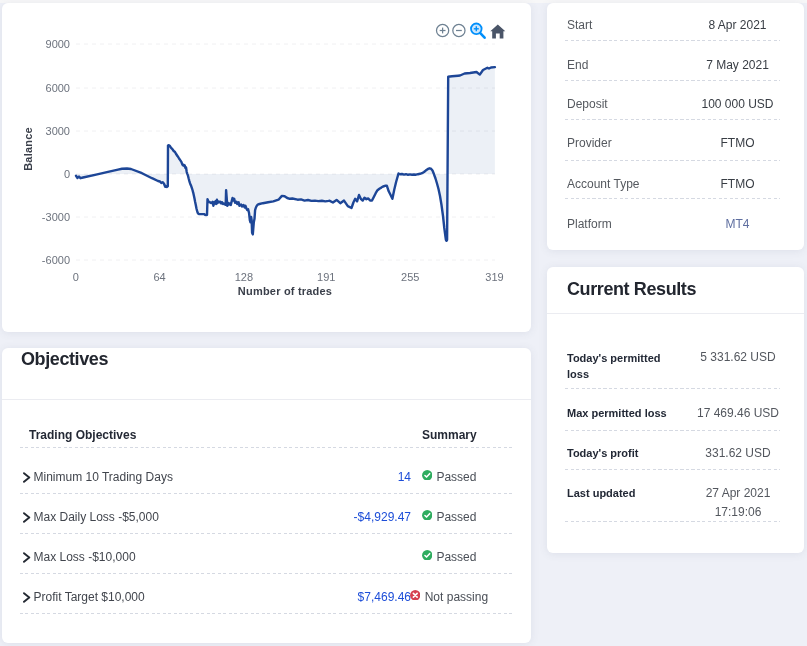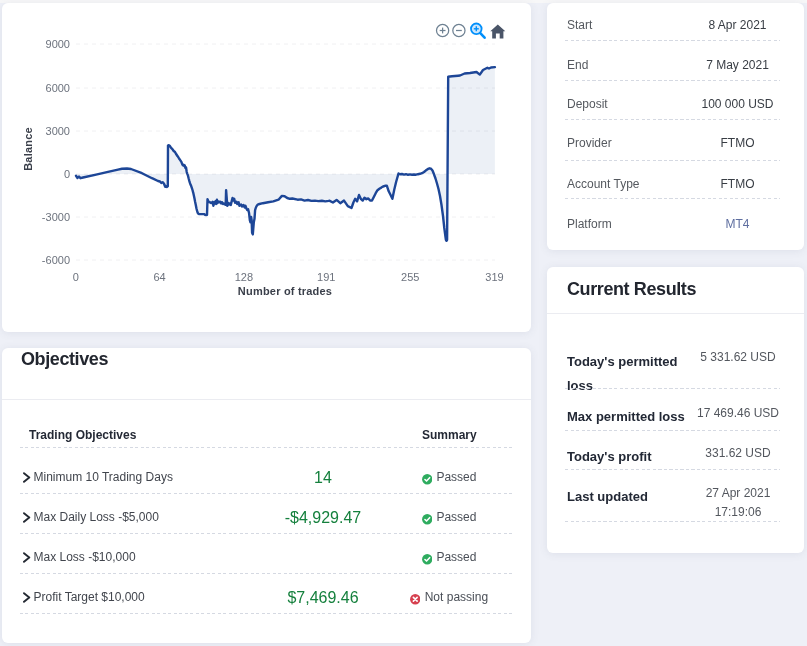--- a/index.html
+++ b/index.html
@@ -2,26 +2,26 @@
 <html><head><meta charset="utf-8">
 <style>
 *{margin:0;padding:0;box-sizing:border-box}
 html,body{width:807px;height:646px}
 body{background:#eef0f7;font-family:"Liberation Sans",sans-serif;position:relative;overflow:hidden}
 .card{position:absolute;background:#fff;border-radius:6px;box-shadow:0 1px 8px rgba(80,90,120,.10)}
 .dash{position:absolute;height:1px;background:repeating-linear-gradient(90deg,#d5d9e2 0,#d5d9e2 3px,transparent 3px,transparent 5.5px)}
 .ctitle{position:absolute;font-size:18px;font-weight:bold;color:#22262f;letter-spacing:-.4px;line-height:15px}
 .hborder{position:absolute;left:0;width:100%;border-top:1px solid #ebecf1}
 .olabel{position:absolute;left:31.5px;font-size:12px;color:#41454d;line-height:15px}
-.ovalue{position:absolute;left:233px;width:176px;text-align:center;font-size:16px;color:#15803d;line-height:15px}
-.ostatus{position:absolute;left:347px;width:200px;font-size:12px;line-height:15px;color:#4a4f57;display:flex;align-items:flex-end;justify-content:center;gap:4.3px;height:15px}
+.ovalue{position:absolute;left:233px;width:176px;text-align:right;font-size:12px;color:#1d4ed8;line-height:15px}
+.ostatus{position:absolute;left:347px;width:200px;font-size:12px;line-height:15px;color:#4a4f57;display:flex;align-items:flex-start;justify-content:center;gap:4.3px;height:15px}
 .ohead{position:absolute;font-size:12px;font-weight:bold;color:#242935;line-height:15px}
 .ilabel{position:absolute;left:20px;font-size:12px;color:#55595f;line-height:15px}
 .ivalue{position:absolute;left:107.5px;width:166px;text-align:center;font-size:12px;color:#383d44;line-height:15px}
-.rlabel{position:absolute;left:20px;width:120px;font-size:13px;font-weight:bold;color:#222835;line-height:24px}
+.rlabel{position:absolute;left:20px;width:120px;font-size:11px;font-weight:bold;color:#222835;line-height:16px}
 .rvalue{position:absolute;left:108px;width:166px;text-align:center;font-size:12px;color:#53575e;line-height:18.5px}
 </style></head>
 <body>
 <div style="position:absolute;left:0;top:0;width:807px;height:3px;background:#f7f7f8"></div>
 <div class="card" style="left:2px;top:3px;width:529px;height:329px"><svg width="529" height="330" viewBox="2 3 529 330" font-family="Liberation Sans, sans-serif">
 <line x1="76" y1="44" x2="495" y2="44" stroke="#f0f0f2" stroke-width="1" stroke-dasharray="4 4"></line>
 <line x1="76" y1="88" x2="495" y2="88" stroke="#f0f0f2" stroke-width="1" stroke-dasharray="4 4"></line>
 <line x1="76" y1="131" x2="495" y2="131" stroke="#f0f0f2" stroke-width="1" stroke-dasharray="4 4"></line>
 <line x1="76" y1="174" x2="495" y2="174" stroke="#f0f0f2" stroke-width="1" stroke-dasharray="4 4"></line>
 <line x1="76" y1="217" x2="495" y2="217" stroke="#f0f0f2" stroke-width="1" stroke-dasharray="4 4"></line>

